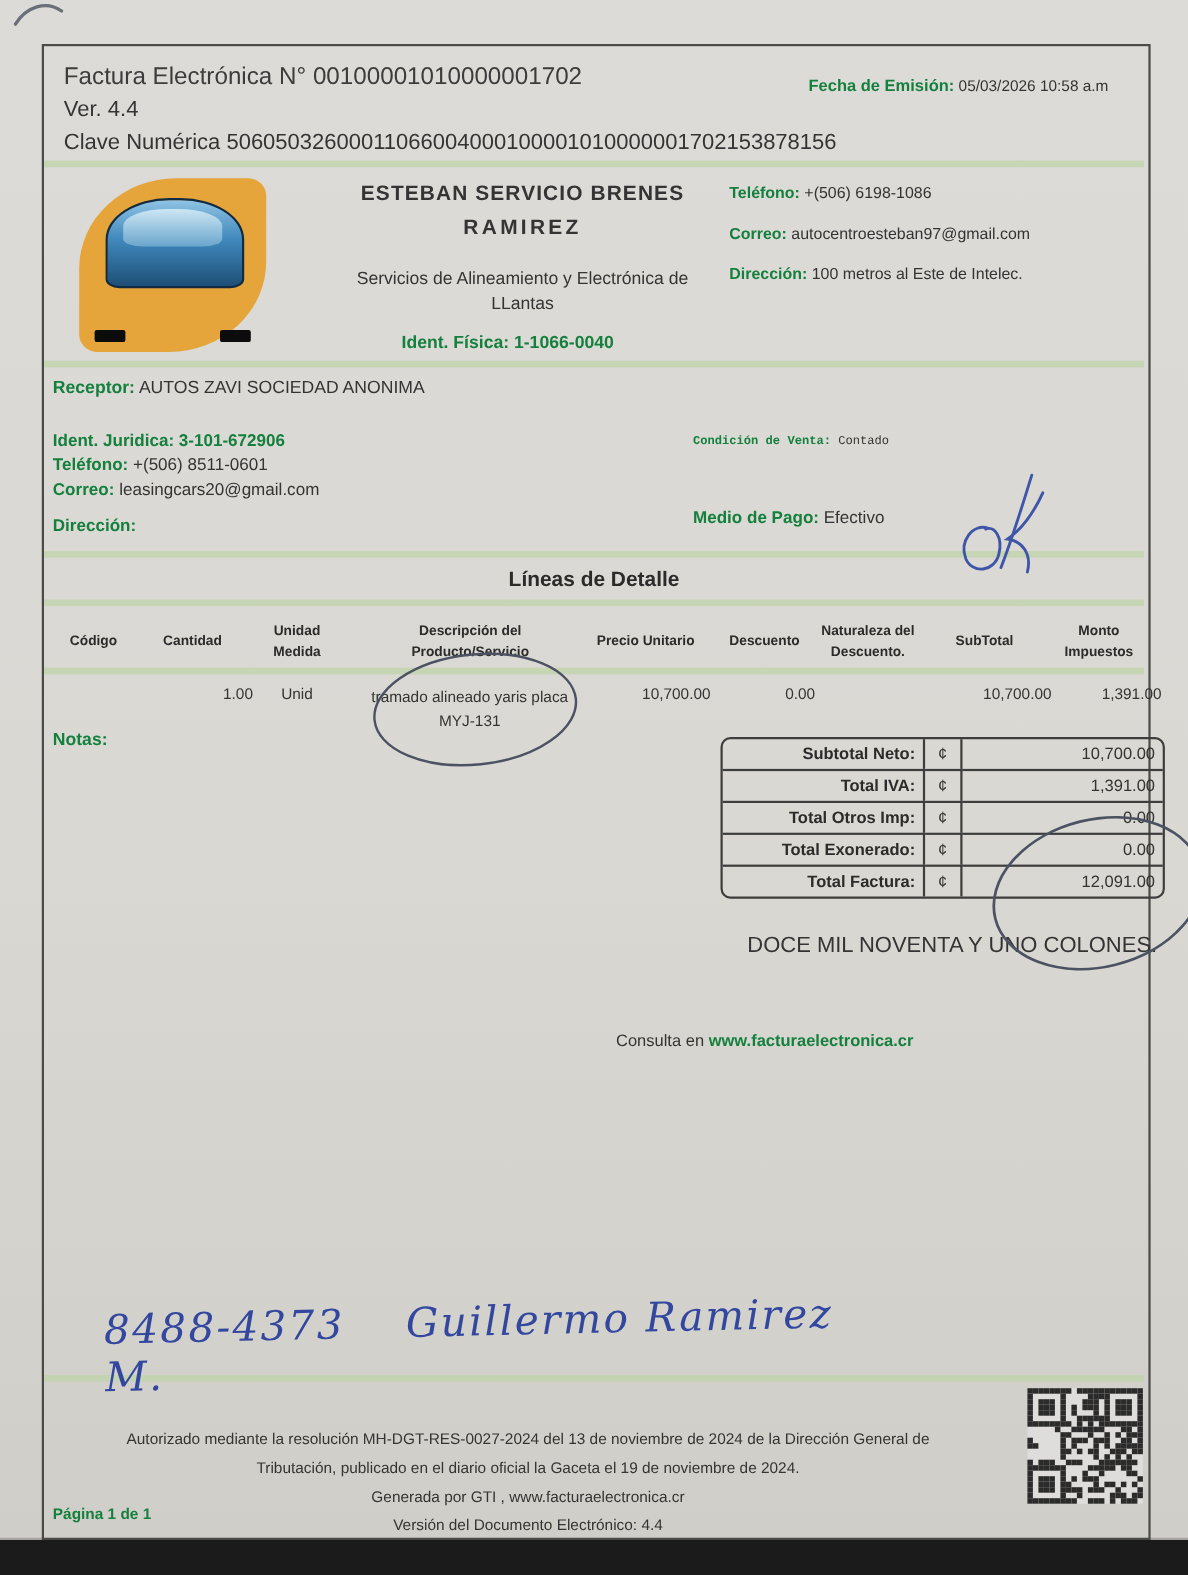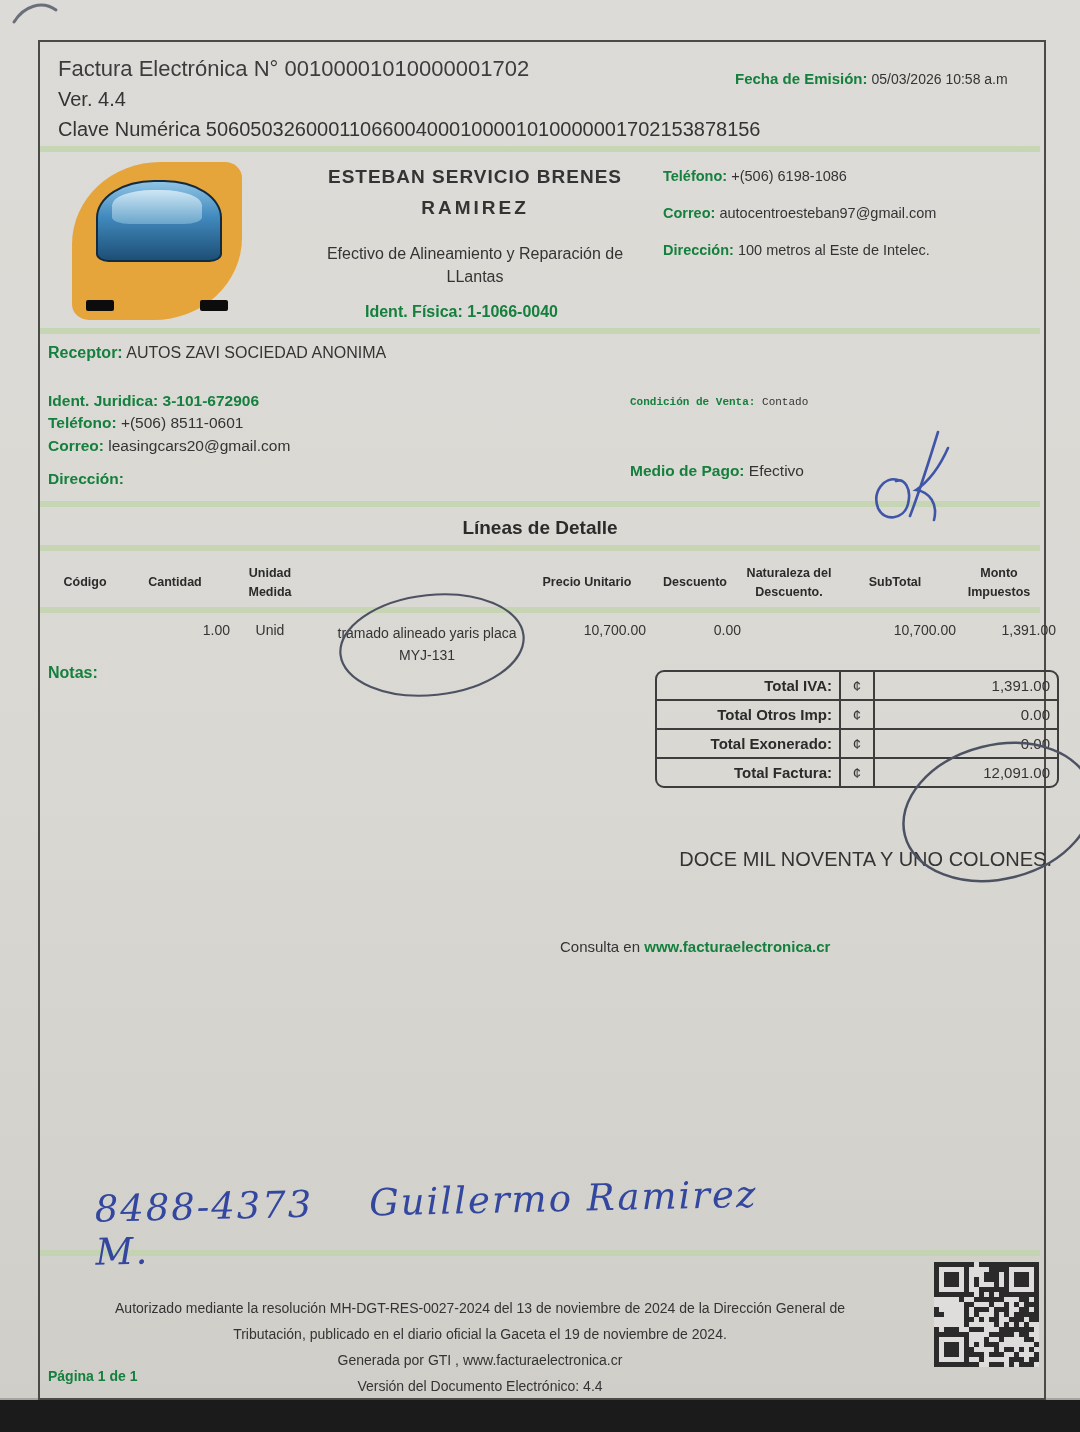--- a/index.html
+++ b/index.html
@@ -120,21 +120,21 @@
       <div class="logo-car-glass"></div>
     </div>
     <div class="logo-wheel" style="left:14px"></div>
     <div class="logo-wheel" style="left:128px"></div>
   </div>
 
   <div class="em-name">
     <div class="l1">ESTEBAN SERVICIO BRENES</div>
     <div class="l2">RAMIREZ</div>
   </div>
-  <div class="em-serv">Efectivo de Alineamiento y Reparación de LLantas</div>
+  <div class="em-serv">Servicios de Alineamiento y Electrónica de LLantas</div>
   <div class="t em-ident">
     <span class="b">Ident. Física:</span>
     <span class="b">1-1066-0040</span>
   </div>
 
   <div class="em-right">
     <div>
       <span class="b">Teléfono:</span>
       <span>+(506) 6198-1086</span>
     </div>
@@ -176,20 +176,21 @@
   <div class="t sale-medio">
     <span class="b">Medio de Pago:</span>
     <span>Efectivo</span>
   </div>
 
   <div class="t lines-title">Líneas de Detalle</div>
 
   <div class="th" style="left:50px;width:70px">Código</div>
   <div class="th" style="left:135px;width:80px">Cantidad</div>
   <div class="th" style="left:228px;width:84px">Unidad Medida</div>
+  <div class="th" style="left:340px;width:175px">Descripción del Producto/Servicio</div>
   <div class="th" style="left:538px;width:98px">Precio Unitario</div>
   <div class="th" style="left:653px;width:84px">Descuento</div>
   <div class="th" style="left:743px;width:92px">Naturaleza del Descuento.</div>
   <div class="th" style="left:853px;width:84px">SubTotal</div>
   <div class="th" style="left:953px;width:92px">Monto Impuestos</div>
 
   <div class="td r" style="left:140px;width:90px">1.00</div>
   <div class="td c" style="left:240px;width:60px">Unid</div>
   <div class="td desc" style="left:337px">
     <div>tramado alineado yaris placa</div>
@@ -197,20 +198,25 @@
   </div>
   <div class="td r" style="left:550px;width:96px">10,700.00</div>
   <div class="td r" style="left:655px;width:86px">0.00</div>
   <div class="td r" style="left:860px;width:96px">10,700.00</div>
   <div class="td r" style="left:960px;width:96px">1,391.00</div>
 
   <div class="t b" style="left:48px;top:664px;font-size:16px">Notas:</div>
 
   <table class="totals">
     <tbody>
+        <tr>
+      <td class="lab">Subtotal Neto:</td>
+      <td class="cur">¢</td>
+      <td class="val">10,700.00</td>
+    </tr>
     <tr>
       <td class="lab">Total IVA:</td>
       <td class="cur">¢</td>
       <td class="val">1,391.00</td>
     </tr>
     <tr>
       <td class="lab">Total Otros Imp:</td>
       <td class="cur">¢</td>
       <td class="val">0.00</td>
     </tr>

